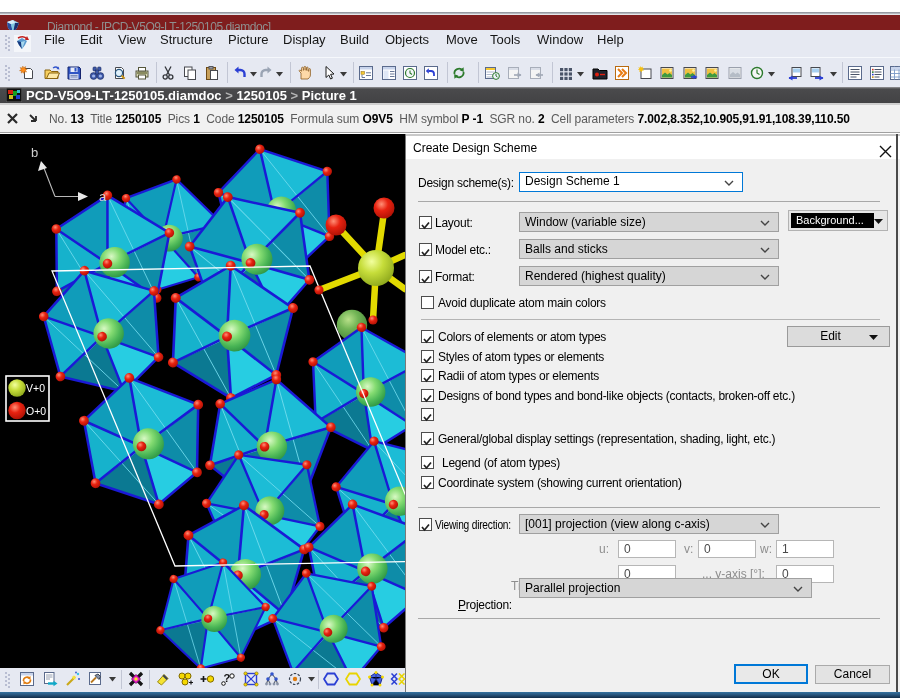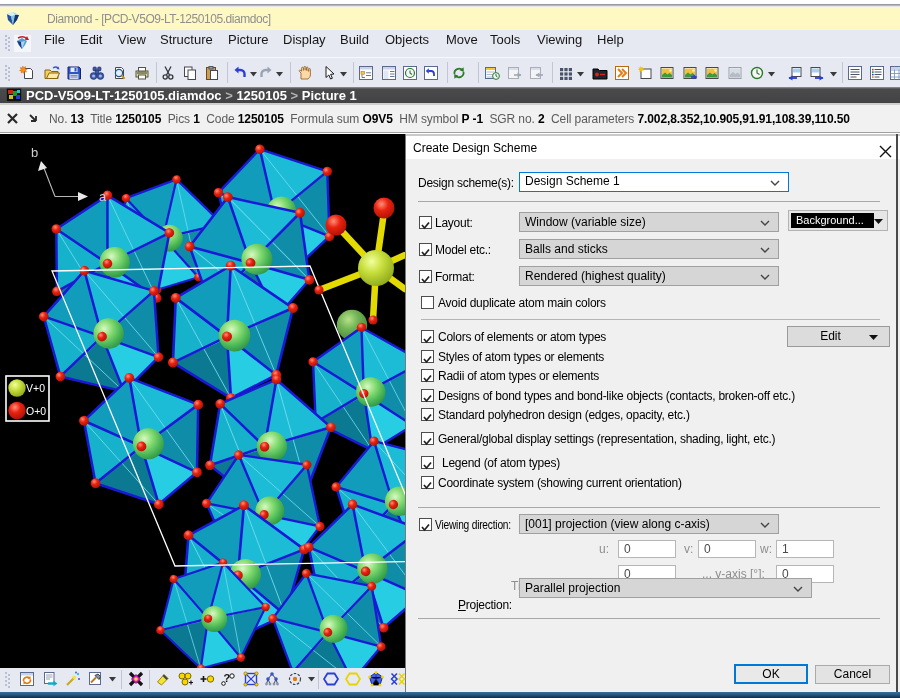--- a/index.html
+++ b/index.html
@@ -12,21 +12,21 @@
 .inp{position:absolute;width:58px;height:18px;background:#fff;border:1px solid #b6b6b6;
  font-size:12px;color:#4a4a4a;line-height:17px;padding-left:5px;box-sizing:border-box}
 .cb{position:absolute;width:13px;height:13px;background:#fff;border:1px solid #4d4d4d;box-sizing:border-box}
 .sepline{position:absolute;height:1px;background:#a8a8a8}
 .mi{position:absolute;font-size:13px;color:#161616;top:2px}
 .tsep{position:absolute;top:4px;width:1px;height:21px;background:#c2c6d4}
 .bsep{position:absolute;top:2px;width:1px;height:19px;background:#c2c6d4}
 </style></head>
 <body>
 
-<div class="a" style="left:0;top:4px;width:900px;height:30px;background:#fef9c3">
+<div class="a" style="left:0;top:12px;width:900px;height:30px;background:#7f1d1d">
  <div class="a" style="left:0;top:0;width:900px;height:3px;background:linear-gradient(180deg,#878b93 0,#b9bcc2 55%,#fff 100%)"></div>
  <svg class="a" style="left:5px;top:7px" width="16" height="16" viewBox="0 0 16 16">
   <polygon points="2,3 8,1 14,4 12,9 8,14 3,9" fill="#9fd0e8"></polygon>
   <polygon points="2,3 6,5 8,14 3,9" fill="#2a4fa0"></polygon>
   <polygon points="6,5 10,4 8,14" fill="#7ec8e0"></polygon>
   <polygon points="10,4 14,4 12,9 8,14" fill="#1a2f70"></polygon>
   <polygon points="2,3 8,1 10,4 6,5" fill="#d8effa"></polygon>
  </svg>
  <div class="a" style="left:47px;top:8px;font-size:12px;letter-spacing:-0.45px;color:#8f8f8f">Diamond - [PCD-V5O9-LT-1250105.diamdoc]</div>
 </div>
@@ -55,21 +55,21 @@
  <span class="mi" style="left:44px">File</span>
  <span class="mi" style="left:80px">Edit</span>
  <span class="mi" style="left:118px">View</span>
  <span class="mi" style="left:160px">Structure</span>
  <span class="mi" style="left:228px">Picture</span>
  <span class="mi" style="left:283px">Display</span>
  <span class="mi" style="left:340px">Build</span>
  <span class="mi" style="left:385px">Objects</span>
  <span class="mi" style="left:446px">Move</span>
  <span class="mi" style="left:490px">Tools</span>
- <span class="mi" style="left:537px">Viewing</span>
+ <span class="mi" style="left:537px">Window</span>
  <span class="mi" style="left:597px">Help</span>
 </div>
 
 <div id="toolbar" class="a" style="left:0;top:57px;width:900px;height:30px;background:#e6e9f2;border-top:1px solid #f6f8fc;box-sizing:border-box">
  <svg class="a" style="left:5px;top:7px" width="6" height="17">
       <g fill="#b9bed2">
         <rect x="0" y="0" width="2" height="2"></rect>
         <rect x="3" y="2" width="2" height="2"></rect>
         <rect x="0" y="4" width="2" height="2"></rect>
         <rect x="3" y="6" width="2" height="2"></rect>
@@ -439,21 +439,21 @@
 <div id="dlg" class="a" style="left:405px;top:134px;width:495px;height:558px;background:#f0f0f0;border-left:1px solid #7a7a7a;box-sizing:border-box">
  <div class="a" style="left:0;top:0;width:495px;height:2px;background:#c9c9c9"></div>
  <div class="a" style="left:0;top:2px;width:495px;height:23px;background:#fff">
   <div class="a" style="left:7px;top:5px;font-size:12px;color:#000">Create Design Scheme</div>
   <svg class="a" style="left:473px;top:9px" width="13" height="13">
         <path d="M1 1 L12 12 M12 1 L1 12" stroke="#111" stroke-width="1.4"></path>
       </svg>
  </div>
 
  <div class="lab" style="left:12px;top:42px">Design scheme(s):</div>
- <div class="combo" style="left:113px;top:38px;width:270px;background:#fff;border:1px solid #0078d7;line-height:17px">Design Scheme 1<svg width="10" height="6" style="position:absolute;right:8px;top:7px">
+ <div class="combo" style="left:113px;top:38px;width:224px;background:#fff;border:1px solid #0078d7;line-height:17px">Design Scheme 1<svg width="10" height="6" style="position:absolute;right:8px;top:7px">
         <path d="M1 1 L5 5 L9 1" stroke="#444" stroke-width="1.4" fill="none"></path>
       </svg></div>
  <div class="sepline" style="left:12px;top:67px;width:462px"></div>
 
  <div class="cb" style="left:13px;top:82px"><svg width="11" height="11">
         <path d="M2 5 L4.5 8 L9 2.5" stroke="#222" stroke-width="1.7" fill="none"></path>
       </svg></div>
  <div class="lab" style="left:29px;top:82px">Layout:</div>
  <div class="combo" style="left:113px;top:78px;width:260px">Window (variable size)<svg width="10" height="6" style="position:absolute;right:8px;top:7px">
         <path d="M1 1 L5 5 L9 1" stroke="#444" stroke-width="1.4" fill="none"></path>
@@ -502,21 +502,20 @@
         <path d="M2 5 L4.5 8 L9 2.5" stroke="#222" stroke-width="1.7" fill="none"></path>
       </svg></div>
  <div class="lab" style="left:32px;top:235px">Radii of atom types or elements</div>
  <div class="cb" style="left:15px;top:255px"><svg width="11" height="11">
         <path d="M2 5 L4.5 8 L9 2.5" stroke="#222" stroke-width="1.7" fill="none"></path>
       </svg></div>
  <div class="lab" style="left:32px;top:255px">Designs of bond types and bond-like objects (contacts, broken-off etc.)</div>
  <div class="cb" style="left:15px;top:274px"><svg width="11" height="11">
         <path d="M2 5 L4.5 8 L9 2.5" stroke="#222" stroke-width="1.7" fill="none"></path>
       </svg></div>
- <div class="lab" style="left:32px;top:274px">Standard polyhedron design (edges, opacity, etc.)</div>
  <div class="cb" style="left:15px;top:298px"><svg width="11" height="11">
         <path d="M2 5 L4.5 8 L9 2.5" stroke="#222" stroke-width="1.7" fill="none"></path>
       </svg></div>
  <div class="lab" style="left:32px;top:298px">General/global display settings (representation, shading, light, etc.)</div>
  <div class="cb" style="left:15px;top:322px"><svg width="11" height="11">
         <path d="M2 5 L4.5 8 L9 2.5" stroke="#222" stroke-width="1.7" fill="none"></path>
       </svg></div>
  <div class="lab" style="left:36px;top:322px">Legend (of atom types)</div>
  <div class="cb" style="left:15px;top:342px"><svg width="11" height="11">
         <path d="M2 5 L4.5 8 L9 2.5" stroke="#222" stroke-width="1.7" fill="none"></path>

